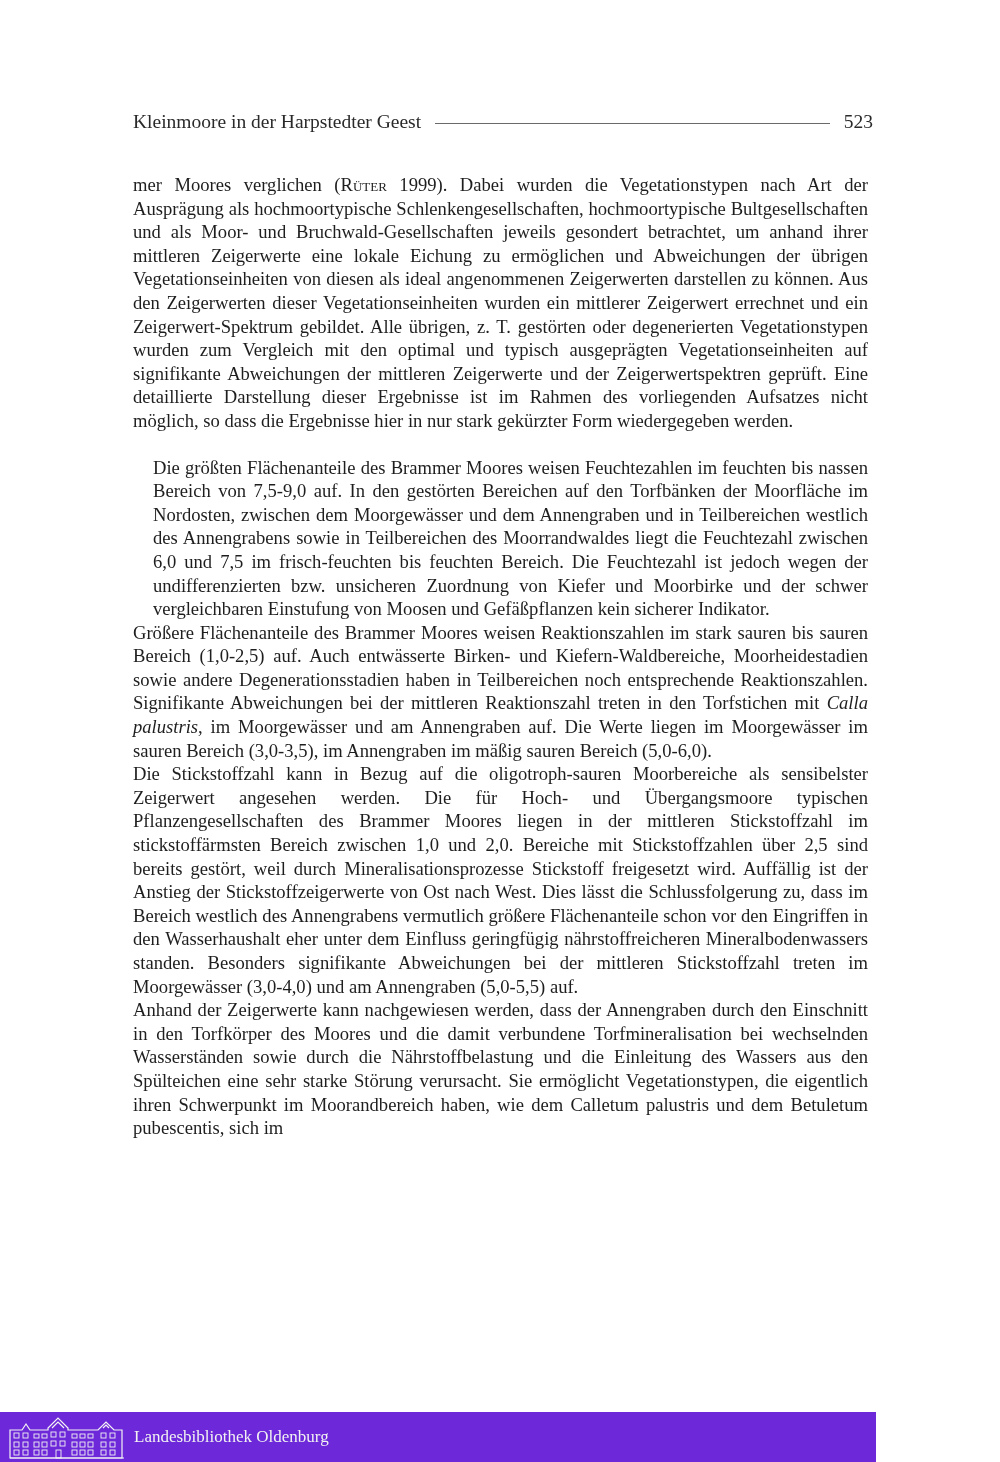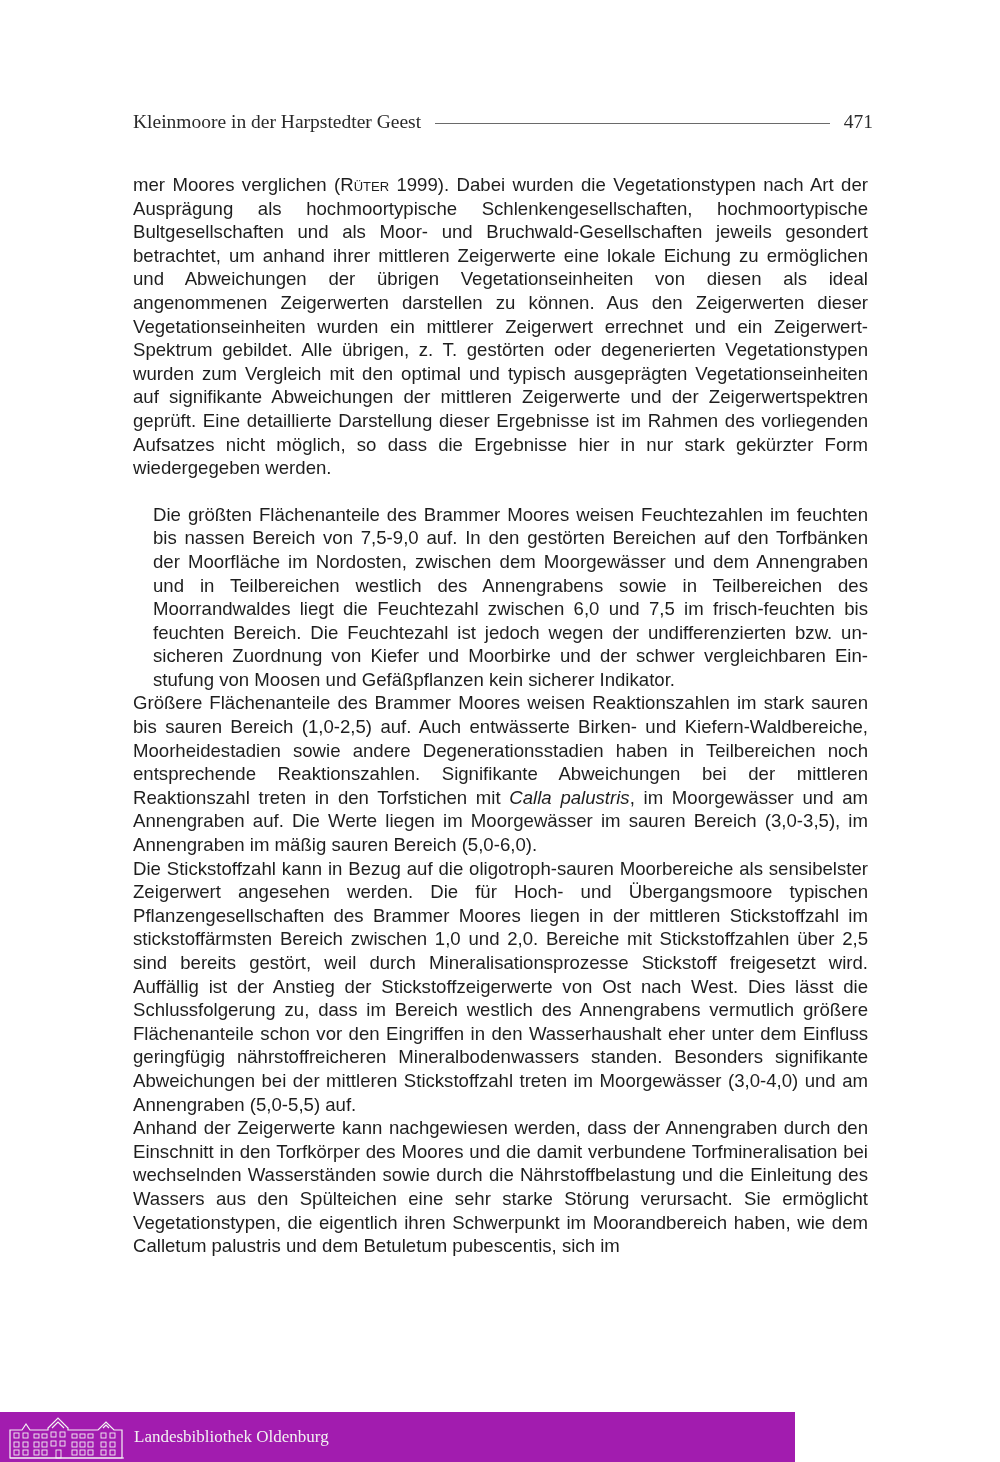--- a/index.html
+++ b/index.html
@@ -8,46 +8,46 @@
   .running-head {
     position: absolute; left: 133px; top: 108px; width: 740px; height: 28px;
     display: flex; align-items: center;
     font-family: "Liberation Serif", "DejaVu Serif", serif; font-size: 19.5px; color: #2a2a2a;
   }
   .running-head .rh-title { white-space: nowrap; }
   .running-head .rh-rule { flex: 1; height: 1px; background: #6a6a6a; margin: 2px 14px 0 14px; }
   .running-head .rh-page { white-space: nowrap; }
   .body-text {
     position: absolute; left: 133px; top: 173px; width: 735px;
-    font-family: Liberation Sans, sans-serif; font-size: 18.6px;
+    font-family: Liberation Serif, serif; font-size: 18.6px;
     line-height: 23.6px; color: #1e1e1e; text-align: justify; hyphens: manual;
   }
   .body-text p { margin: 0; }
   .body-text p.gap { margin-top: 23px; margin-left: 20px; }
   .sc { font-variant: small-caps; }
   .it { font-style: italic; }
   .footer-bar {
-    position: absolute; left: 0; top: 1412px; width: 795px; height: 50px;
-    background: #a21caf; display: flex; align-items: center;
+    position: absolute; left: 0; top: 1412px; width: 876px; height: 50px;
+    background: #6d28d9; display: flex; align-items: center;
   }
   .footer-logo { width: 122px; height: 46px; margin-left: 6px; }
   .footer-label {
     margin-left: 6px; font-family: "Liberation Serif", "DejaVu Serif", serif;
     font-size: 17px; color: #f2f2f2;
   }
 </style>
 </head>
 <body>
 
 <div class="page">
 
   <div class="running-head">
     <span class="rh-title">Kleinmoore in der Harpstedter Geest</span>
     <span class="rh-rule"></span>
-    <span class="rh-page">471</span>
+    <span class="rh-page">523</span>
   </div>
 
   <div class="body-text">
     <p><span>mer Moores verglichen (</span><span class="sc">Rüter</span><span> 1999). Dabei wurden die Vegetationstypen nach Art der Ausprägung als hochmoortypische Schlenkengesellschaften, hochmoortypische Bultgesellschaften und als Moor- und Bruchwald-Gesellschaften jeweils gesondert betrachtet, um anhand ihrer mittleren Zeigerwerte eine lokale Eichung zu ermög­lichen und Abweichungen der übrigen Vegetationseinheiten von diesen als ideal angenommenen Zeigerwerten darstellen zu können. Aus den Zeigerwerten dieser Vegetationseinheiten wurden ein mittlerer Zeigerwert errechnet und ein Zeiger­wert-Spektrum gebildet. Alle übrigen, z. T. gestörten oder degenerierten Vegeta­tionstypen wurden zum Vergleich mit den optimal und typisch ausgeprägten Vege­tationseinheiten auf signifikante Abweichungen der mittleren Zeigerwerte und der Zeigerwertspektren geprüft. Eine detaillierte Darstellung dieser Ergebnisse ist im Rahmen des vorliegenden Aufsatzes nicht möglich, so dass die Ergebnisse hier in nur stark gekürzter Form wiedergegeben werden.</span></p>
     <p class="gap"><span>Die größten Flächenanteile des Brammer Moores weisen Feuchtezahlen im feuchten bis nassen Bereich von 7,5-9,0 auf. In den gestörten Bereichen auf den Torfbänken der Moorfläche im Nordosten, zwischen dem Moorgewässer und dem Annengra­ben und in Teilbereichen westlich des Annengrabens sowie in Teilbereichen des Moorrandwaldes liegt die Feuchtezahl zwischen 6,0 und 7,5 im frisch-feuchten bis feuchten Bereich. Die Feuchtezahl ist jedoch wegen der undifferenzierten bzw. un­sicheren Zuordnung von Kiefer und Moorbirke und der schwer vergleichbaren Ein­stufung von Moosen und Gefäßpflanzen kein sicherer Indikator.</span></p>
     <p><span>Größere Flächenanteile des Brammer Moores weisen Reaktionszahlen im stark sau­ren bis sauren Bereich (1,0-2,5) auf. Auch entwässerte Birken- und Kiefern-Waldbe­reiche, Moorheidestadien sowie andere Degenerationsstadien haben in Teilberei­chen noch entsprechende Reaktionszahlen. Signifikante Abweichungen bei der mittleren Reaktionszahl treten in den Torfstichen mit </span><span class="it">Calla palustris</span><span>, im Moorgewäs­ser und am Annengraben auf. Die Werte liegen im Moorgewässer im sauren Bereich (3,0-3,5), im Annengraben im mäßig sauren Bereich (5,0-6,0).</span></p>
     <p><span>Die Stickstoffzahl kann in Bezug auf die oligotroph-sauren Moorbereiche als sensi­belster Zeigerwert angesehen werden. Die für Hoch- und Übergangsmoore typi­schen Pflanzengesellschaften des Brammer Moores liegen in der mittleren Stick­stoffzahl im stickstoffärmsten Bereich zwischen 1,0 und 2,0. Bereiche mit Stickstoff­zahlen über 2,5 sind bereits gestört, weil durch Mineralisationsprozesse Stickstoff freigesetzt wird. Auffällig ist der Anstieg der Stickstoffzeigerwerte von Ost nach West. Dies lässt die Schlussfolgerung zu, dass im Bereich westlich des Annengra­bens vermutlich größere Flächenanteile schon vor den Eingriffen in den Wasser­haushalt eher unter dem Einfluss geringfügig nährstoffreicheren Mineralbodenwas­sers standen. Besonders signifikante Abweichungen bei der mittleren Stickstoffzahl treten im Moorgewässer (3,0-4,0) und am Annengraben (5,0-5,5) auf.</span></p>
     <p><span>Anhand der Zeigerwerte kann nachgewiesen werden, dass der Annengraben durch den Einschnitt in den Torfkörper des Moores und die damit verbundene Torfmine­ralisation bei wechselnden Wasserständen sowie durch die Nährstoffbelastung und die Einleitung des Wassers aus den Spülteichen eine sehr starke Störung verursacht. Sie ermöglicht Vegetationstypen, die eigentlich ihren Schwerpunkt im Moorandbe­reich haben, wie dem Calletum palustris und dem Betuletum pubescentis, sich im</span></p>
   </div>
 

